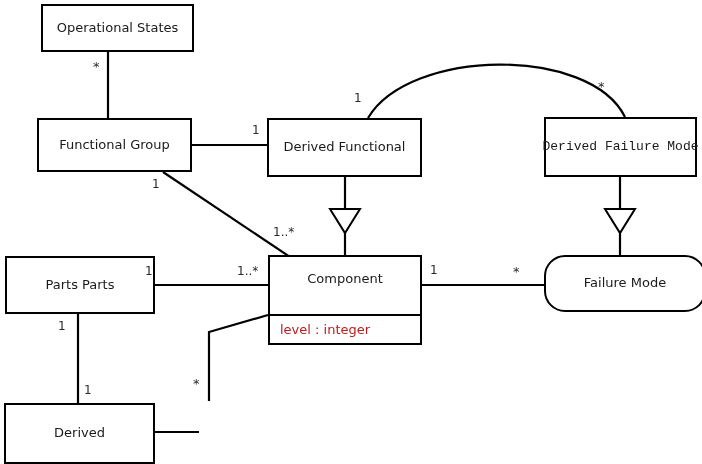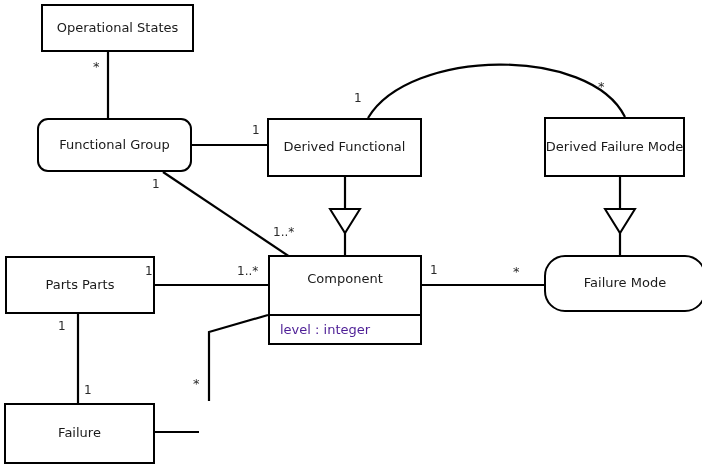--- a/index.html
+++ b/index.html
@@ -34,21 +34,21 @@
     color: #1a1a1a;
     text-align: center;
     line-height: 1.1;
     padding: 8px 4px;
     box-sizing: border-box;
     white-space: nowrap;
   }
   .class-attrs {
     border-top: 2px solid #000000;
     font-size: 13px;
-    color: #4c1d95;
+    color: #b91c1c;
     padding: 6px 8px 6px 10px;
     box-sizing: border-box;
     white-space: nowrap;
   }
   .mult {
     position: absolute;
     font-size: 12px;
     color: #2a2a2a;
     white-space: nowrap;
     line-height: 1;
@@ -106,47 +106,47 @@
     <line class="edge" x1="620" y1="177" x2="620" y2="255"></line>
     <polygon class="tri" points="605,209 635,209 620,233"></polygon>
 
     <path class="edge" d="M 368 118 C 410 48 590 46 625 117"></path>
   </svg>
 
   <div class="uml-class" style="left:41px; top:4px; width:153px; height:48px;">
     <div class="class-name">Operational States</div>
   </div>
 
-  <div class="uml-class" style="left:37px; top:118px; width:155px; height:54px;border-radius:11px;">
+  <div class="uml-class" style="left:37px; top:118px; width:155px; height:54px;">
     <div class="class-name">Functional Group</div>
   </div>
 
   <div class="uml-class" style="left:267px; top:118px; width:155px; height:59px;">
     <div class="class-name">Derived Functional</div>
   </div>
 
-  <div class="uml-class" style="left:544px; top:117px; width:141px; height:60px;">
+  <div class="uml-class" style="left:544px; top:117px; width:153px; height:60px;font-family:Liberation Mono, monospace;">
     <div class="class-name">Derived Failure Mode</div>
   </div>
 
   <div class="uml-class" style="left:5px; top:256px; width:150px; height:58px;">
     <div class="class-name">Parts Parts</div>
   </div>
 
   <div class="uml-class" style="left:268px; top:255px; width:154px; height:90px;gap:13px;">
     <div class="class-name">Component</div>
     <div class="class-attrs">level : integer</div>
   </div>
 
   <div class="uml-class" style="left:544px; top:255px; width:162px; height:57px;border-radius:21px;">
     <div class="class-name">Failure Mode</div>
   </div>
 
   <div class="uml-class" style="left:4px; top:403px; width:151px; height:61px;">
-    <div class="class-name" style="padding-bottom:8px;">Failure</div>
+    <div class="class-name" style="padding-bottom:8px;">Derived</div>
   </div>
 
 
   <div class="mult mult-star" style="left:93px; top:60px;">*</div>
 
   <div class="mult" style="left:252px; top:124px;">1</div>
 
   <div class="mult" style="left:152px; top:178px;">1</div>
 
   <div class="mult" style="left:273px; top:226px;">1..*</div>

